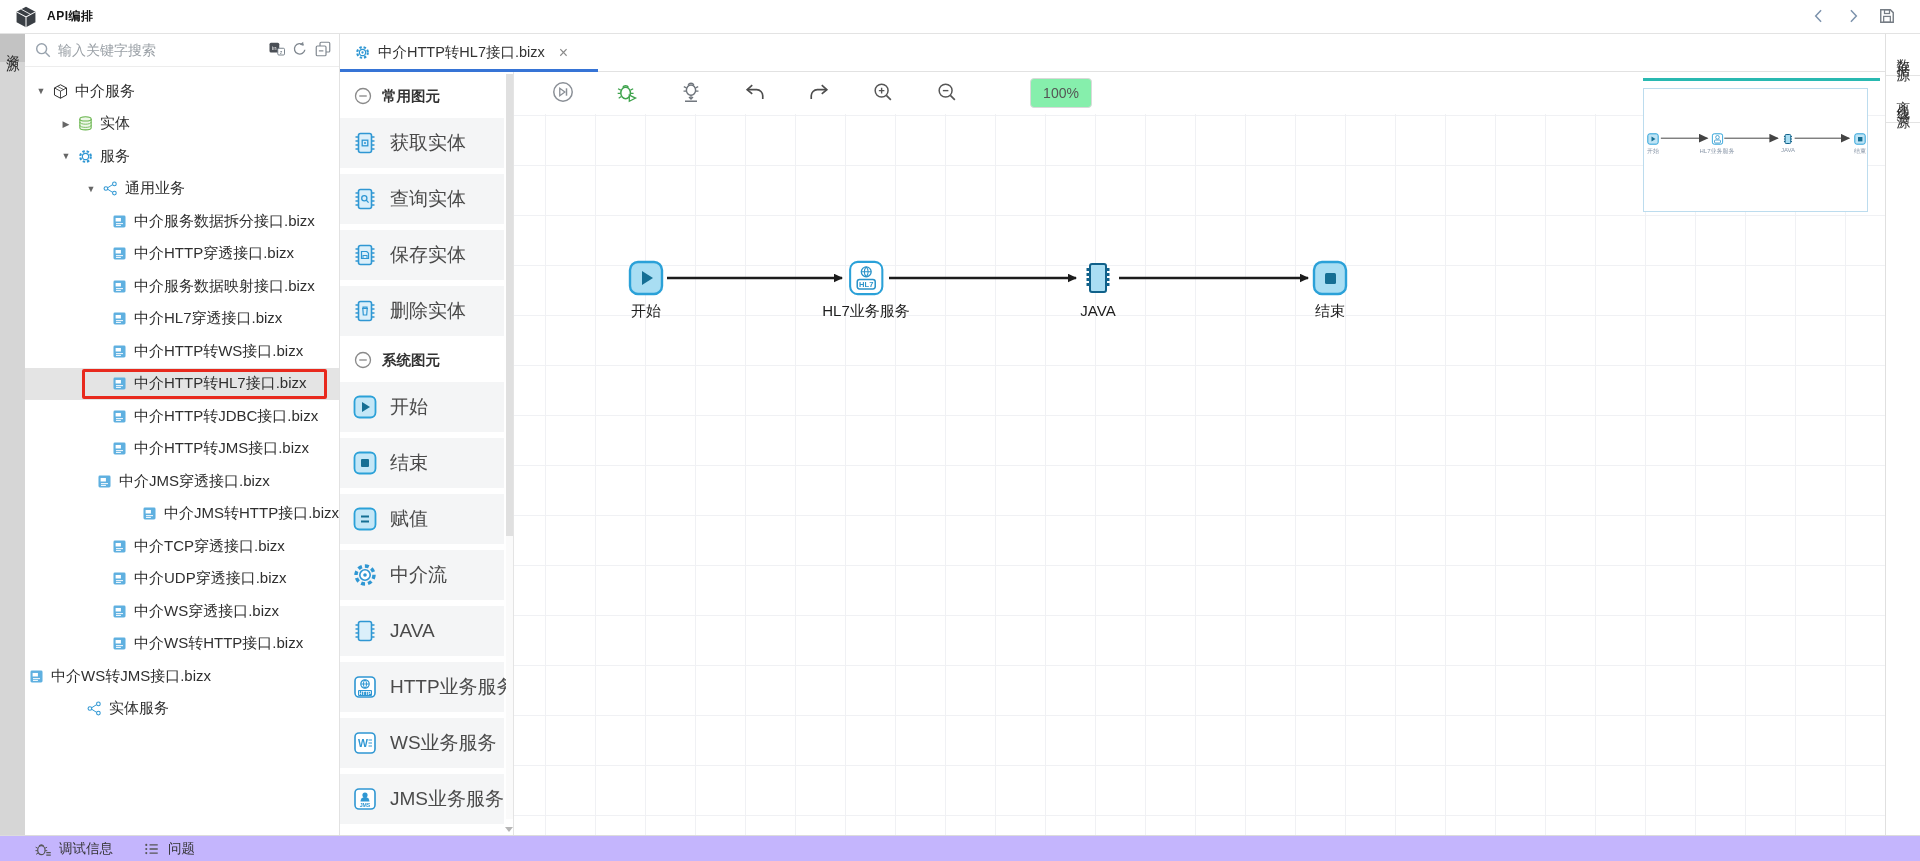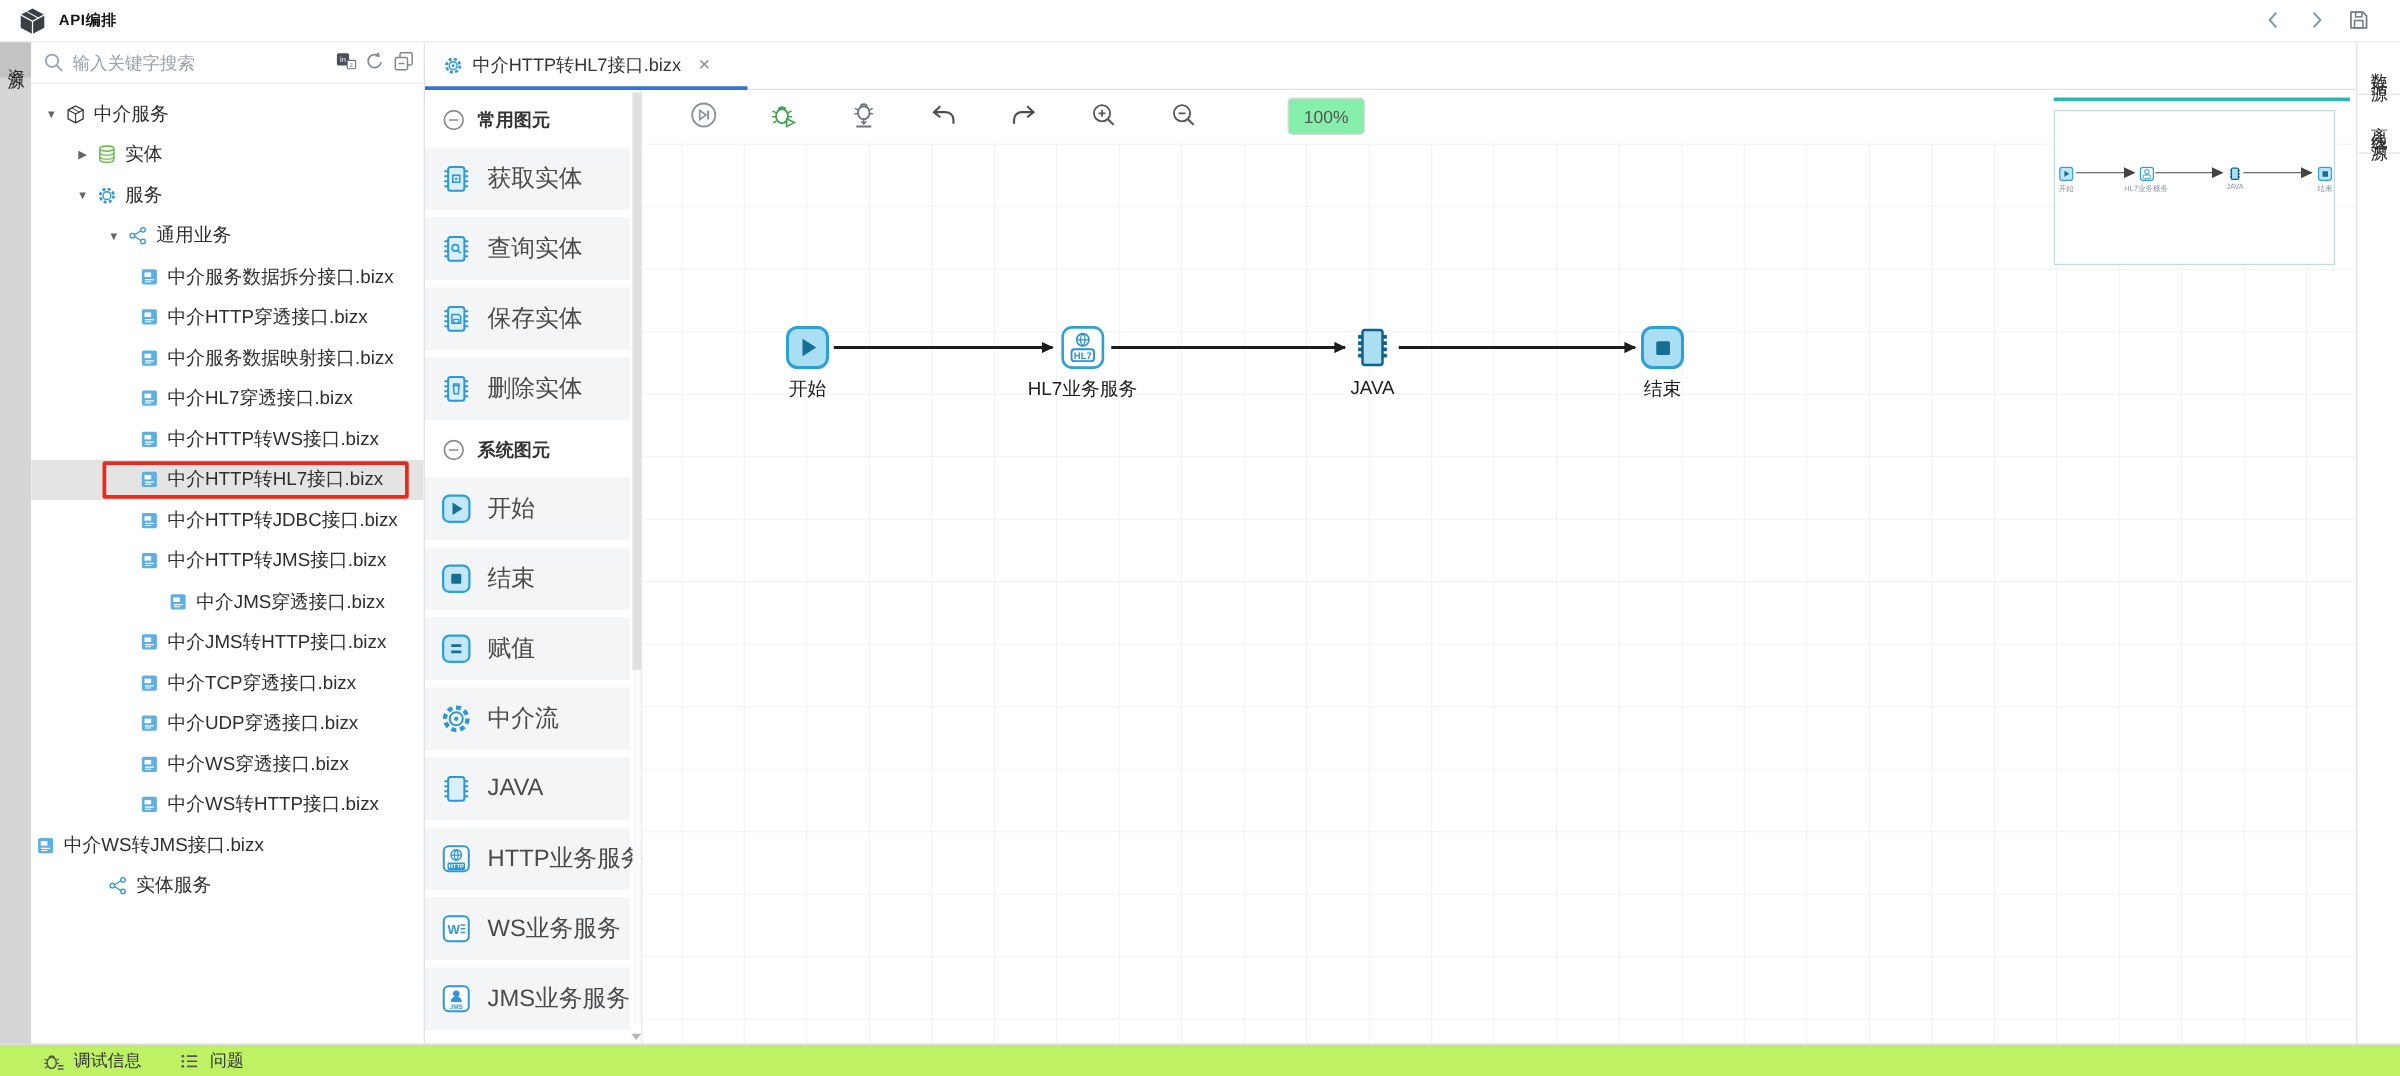--- a/index.html
+++ b/index.html
@@ -83,21 +83,21 @@
   #mini-edges { position:absolute; inset:0; pointer-events:none; }
   .mini-node { position:absolute; top:44px; transform:translateX(-50%); display:flex; flex-direction:column; align-items:center; }
   .mini-box { width:12px; height:12px; display:inline-block; }
   .mini-label { margin-top:2px; font-size:6px; color:#8a97a8; white-space:nowrap; }
 
   
   .right-strip { position:absolute; left:1885px; top:34px; width:35px; height:801px; background:#fff; border-left:1px solid #e0e0e0; }
   .right-strip .vtab { display:flex; justify-content:center; padding:14px 0 12px; border-bottom:1px solid #e3e3e3; cursor:pointer; }
 
   
-  .status-bar { position:absolute; left:0; top:835px; width:1920px; height:26px; background:#bef264;
+  .status-bar { position:absolute; left:0; top:835px; width:1920px; height:26px; background:#c4b5fd;
                 border-top:1px solid #dcdcdc; display:flex; align-items:center; padding-left:34px; gap:30px; }
   .status-item { display:flex; align-items:center; gap:7px; font-size:13.5px; color:#333; cursor:pointer; }
 
   svg { width:100%; height:100%; display:block; }
 </style>
 </head>
 <body>
 
 <div class="app">
 
@@ -305,33 +305,33 @@
           <span class="icon17">
             <svg viewBox="0 0 24 24">
               <rect x="3.5" y="3.5" width="17" height="17" rx="2" fill="#5fb0e0"></rect>
               <rect x="6.5" y="7" width="7.5" height="5" fill="#fff"></rect>
               <path d="M7 15 h10 M7 17.5 h7" stroke="#fff" stroke-width="1.4"></path>
             </svg>
           </span>
           <span class="tlabel">中介HTTP转JMS接口.bizx</span>
         </div>
 
-        <div class="tree-row" style="padding-left: 106px;">
+        <div class="tree-row" style="padding-left: 68px;">
           <span class="expander"></span>
           <span class="icon17">
             <svg viewBox="0 0 24 24">
               <rect x="3.5" y="3.5" width="17" height="17" rx="2" fill="#5fb0e0"></rect>
               <rect x="6.5" y="7" width="7.5" height="5" fill="#fff"></rect>
               <path d="M7 15 h10 M7 17.5 h7" stroke="#fff" stroke-width="1.4"></path>
             </svg>
           </span>
           <span class="tlabel">中介JMS穿透接口.bizx</span>
         </div>
 
-        <div class="tree-row" style="padding-left: 83px;">
+        <div class="tree-row" style="padding-left: 60px; justify-content: flex-end;">
           <span class="expander"></span>
           <span class="icon17">
             <svg viewBox="0 0 24 24">
               <rect x="3.5" y="3.5" width="17" height="17" rx="2" fill="#5fb0e0"></rect>
               <rect x="6.5" y="7" width="7.5" height="5" fill="#fff"></rect>
               <path d="M7 15 h10 M7 17.5 h7" stroke="#fff" stroke-width="1.4"></path>
             </svg>
           </span>
           <span class="tlabel">中介JMS转HTTP接口.bizx</span>
         </div>

